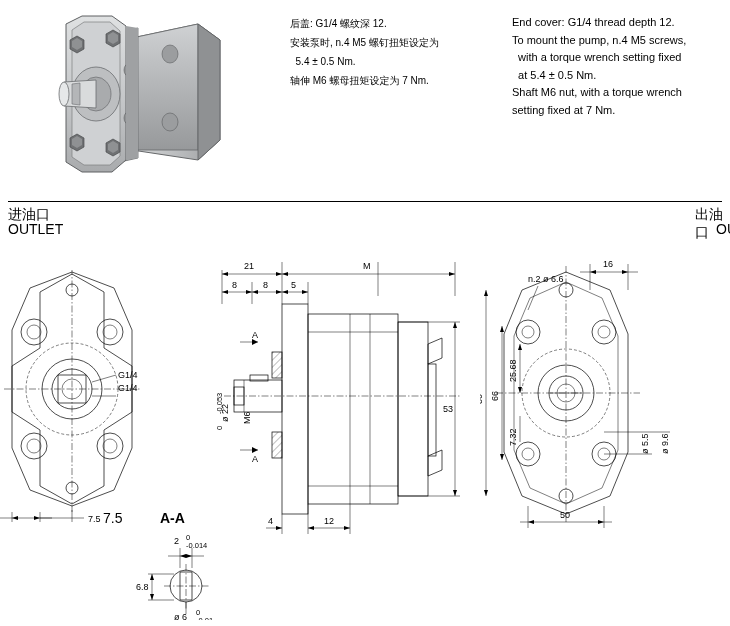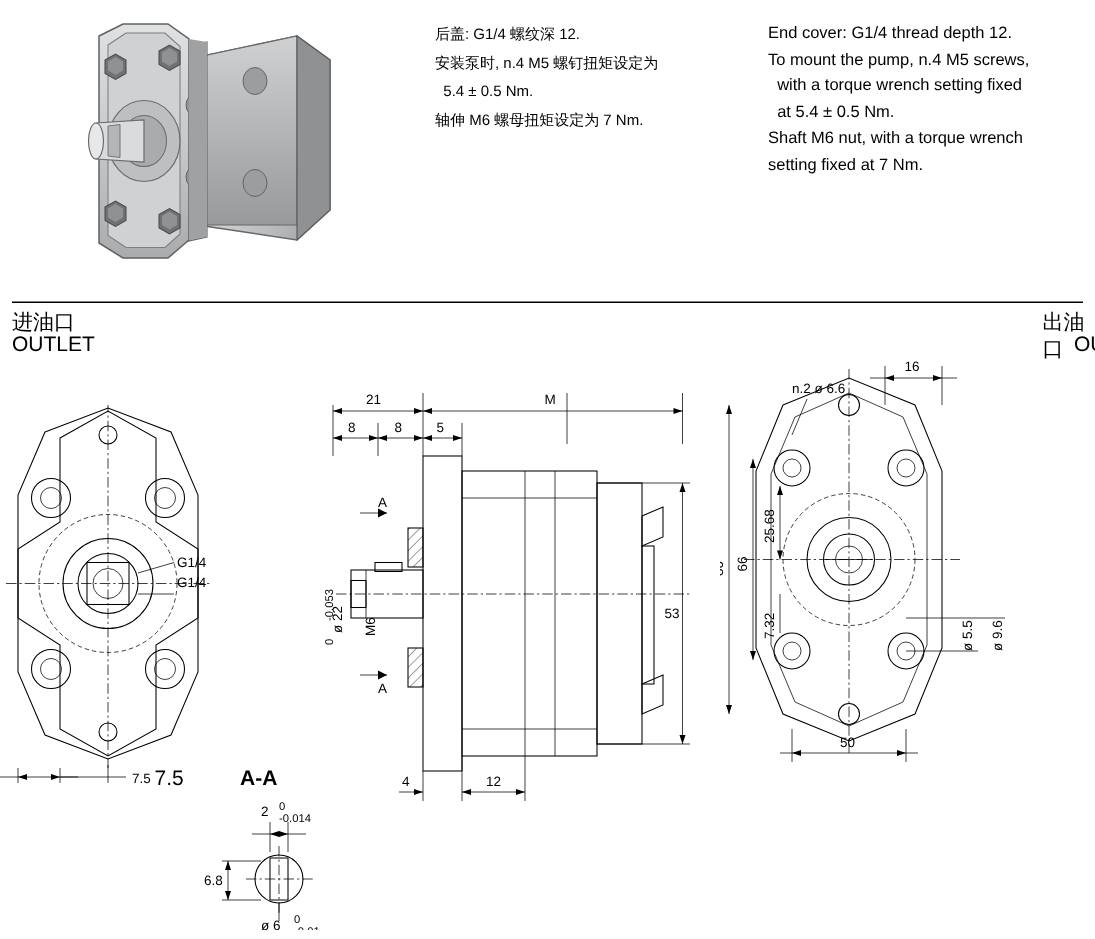--- a/index.html
+++ b/index.html
@@ -237,21 +237,21 @@
       <polygon points="140,276 134,274 134,278" fill="#000"></polygon>
   <text class="dim" x="114" y="272">12</text>
 
   <text class="dim" x="0" y="0" transform="translate(18,170) rotate(-90)">ø 22</text>
   <text class="dim-sm" x="0" y="0" transform="translate(12,178) rotate(-90)">0</text>
   <text class="dim-sm" x="0" y="0" transform="translate(12,162) rotate(-90)">-0.053</text>
   <text class="dim" x="0" y="0" transform="translate(40,172) rotate(-90)">M6</text>
 </svg>
 </div>
 
-<div class="abs" style="left:480px;top:236px;width:240px;height:280px;text-align:center;">
+<div class="abs" style="left:480px;top:256px;width:240px;height:280px;text-align:center;">
 <svg width="240" height="280" viewBox="0 0 240 280">
 
   <line class="ln-thin" x1="110" y1="8" x2="110" y2="34"></line>
   <line class="ln-thin" x1="148" y1="8" x2="148" y2="34"></line>
   <line class="ln-thin" x1="100" y1="16" x2="158" y2="16"></line>
   <polygon points="110,16 116,14 116,18" fill="#000"></polygon>
       <polygon points="148,16 142,14 142,18" fill="#000"></polygon>
   <text class="dim" x="123" y="11">16</text>
 
   <text class="dim" x="48" y="26">n.2  ø 6.6</text>

